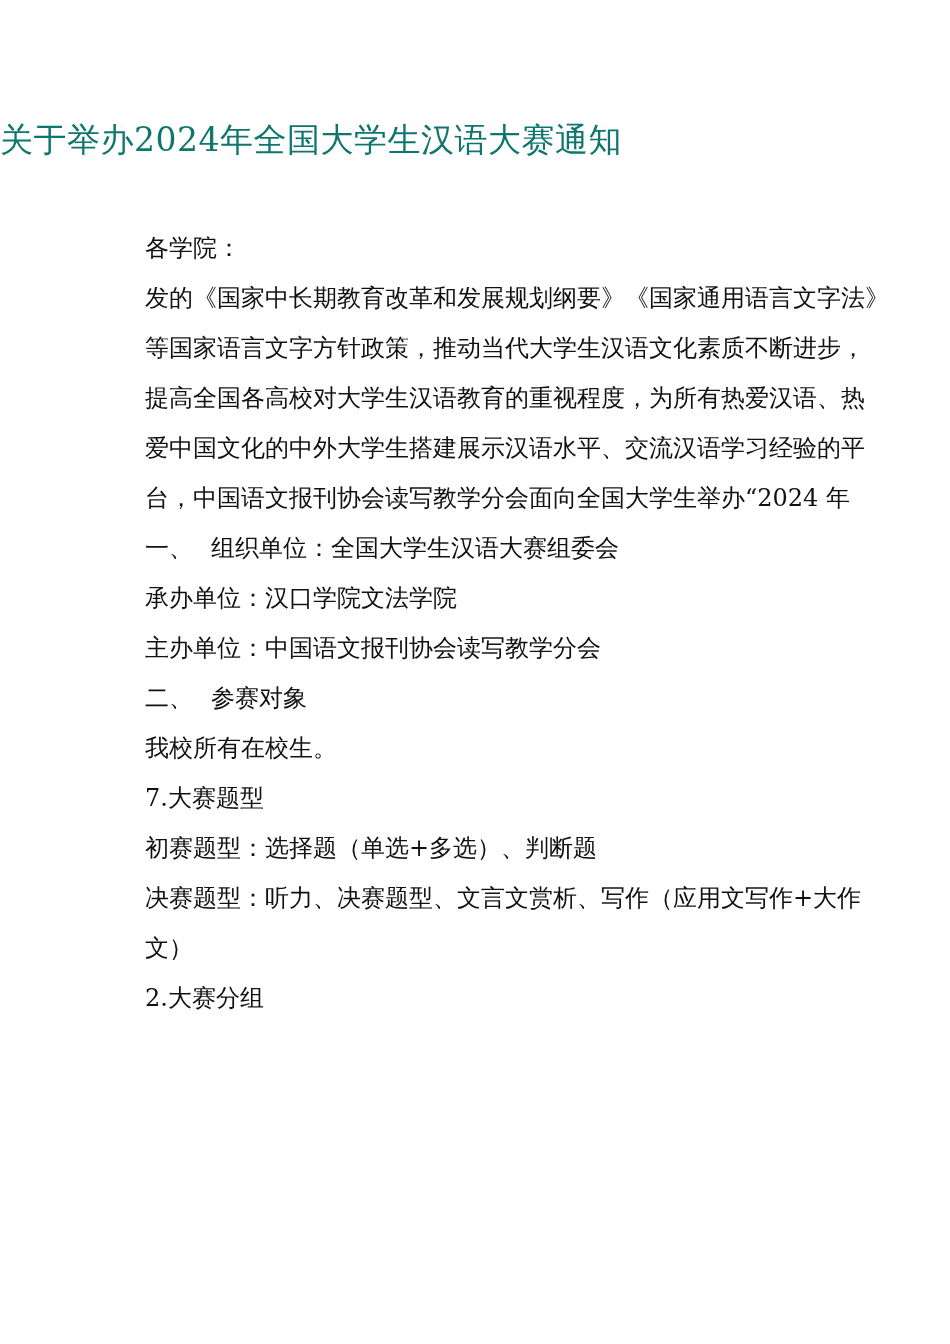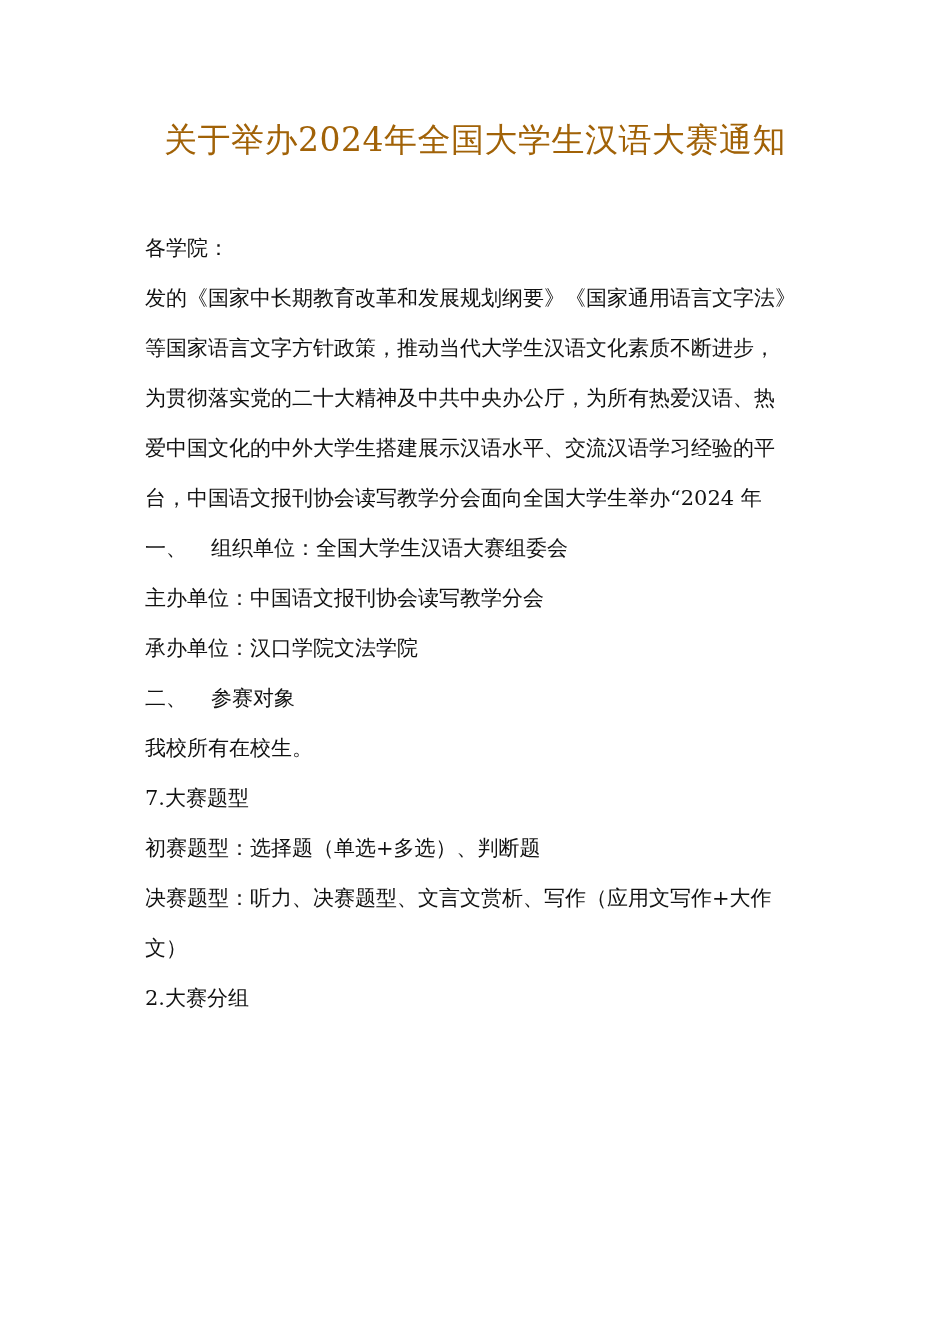--- a/index.html
+++ b/index.html
@@ -21,34 +21,33 @@
       top: 0;
       width: 950px;
       height: 1344px;
       background: #ffffff;
     }
     .title {
       position: absolute;
       left: 0;
       width: 950px;
       top: 116px;
-      text-align: center;
       font-size: 33px;
       line-height: 48px;
       font-weight: normal;
       letter-spacing: 0.5px;
-      color: #a16207;
+      color: #0f766e;
       margin: 0;
     }
     .body {
       position: absolute;
       left: 145px;
       width: 662px;
       top: 223px;
-      font-size: 21px;
+      font-size: 24px;
       line-height: 50px;
       text-align: justify;
       text-justify: inter-character;
     }
     .line {
       display: block;
       height: 50px;
       white-space: nowrap;
       overflow: visible;
     }
@@ -64,29 +63,29 @@
 
   <h1 class="title">关于举办2024年全国大学生汉语大赛通知</h1>
 
   <div class="body">
 
     <span class="line">各学院：</span>
 
     <div>
       <span class="line">发的《国家中长期教育改革和发展规划纲要》《国家通用语言文字法》</span>
       <span class="line">等国家语言文字方针政策，推动当代大学生汉语文化素质不断进步，</span>
-      <span class="line">为贯彻落实党的二十大精神及中共中央办公厅，为所有热爱汉语、热</span>
+      <span class="line">提高全国各高校对大学生汉语教育的重视程度，为所有热爱汉语、热</span>
       <span class="line">爱中国文化的中外大学生搭建展示汉语水平、交流汉语学习经验的平</span>
       <span class="line">台，中国语文报刊协会读写教学分会面向全国大学生举办“2024 年</span>
     </div>
 
     <div>
       <span class="line"><span class="section-num">一、</span><span>组织单位：全国大学生汉语大赛组委会</span></span>
+      <span class="line">承办单位：汉口学院文法学院</span>
       <span class="line">主办单位：中国语文报刊协会读写教学分会</span>
-      <span class="line">承办单位：汉口学院文法学院</span>
     </div>
 
     <div>
       <span class="line"><span class="section-num">二、</span><span>参赛对象</span></span>
       <span class="line">我校所有在校生。</span>
     </div>
 
     <div>
       <span class="line">7.大赛题型</span>
       <span class="line">初赛题型：选择题（单选+多选）、判断题</span>

